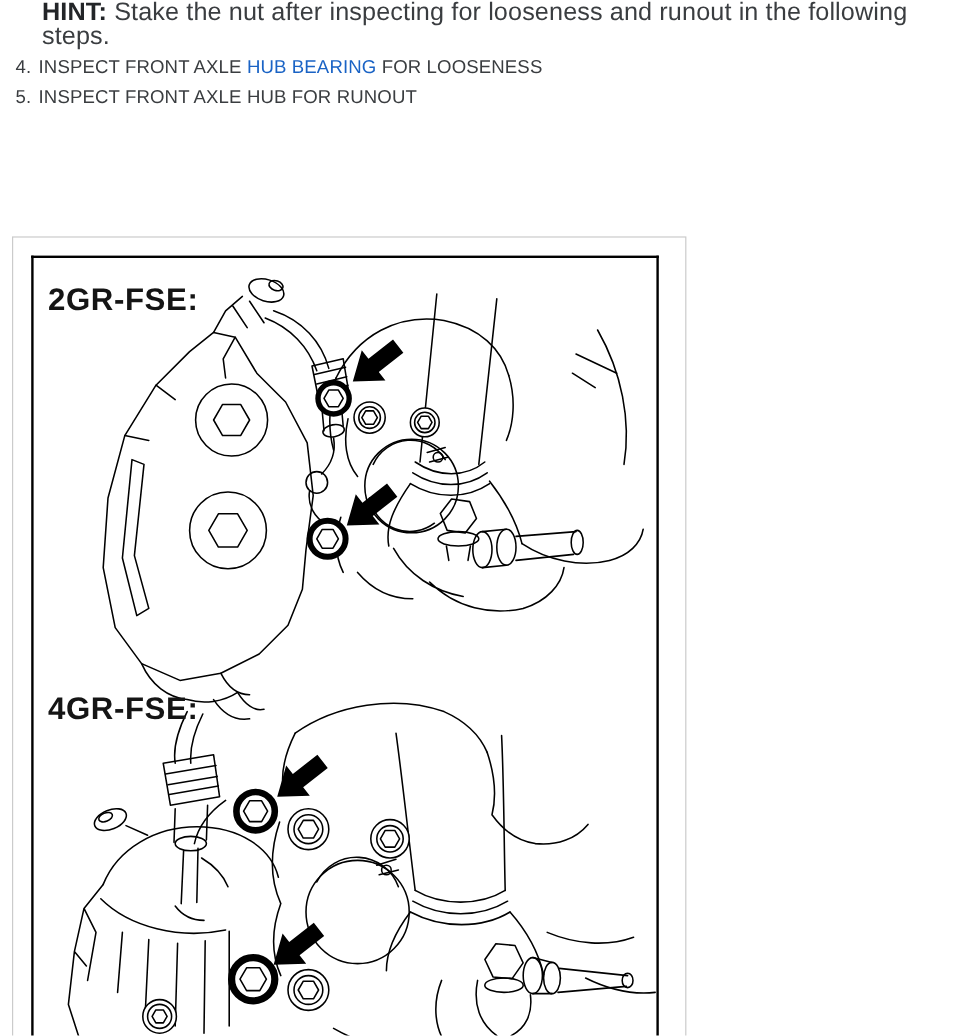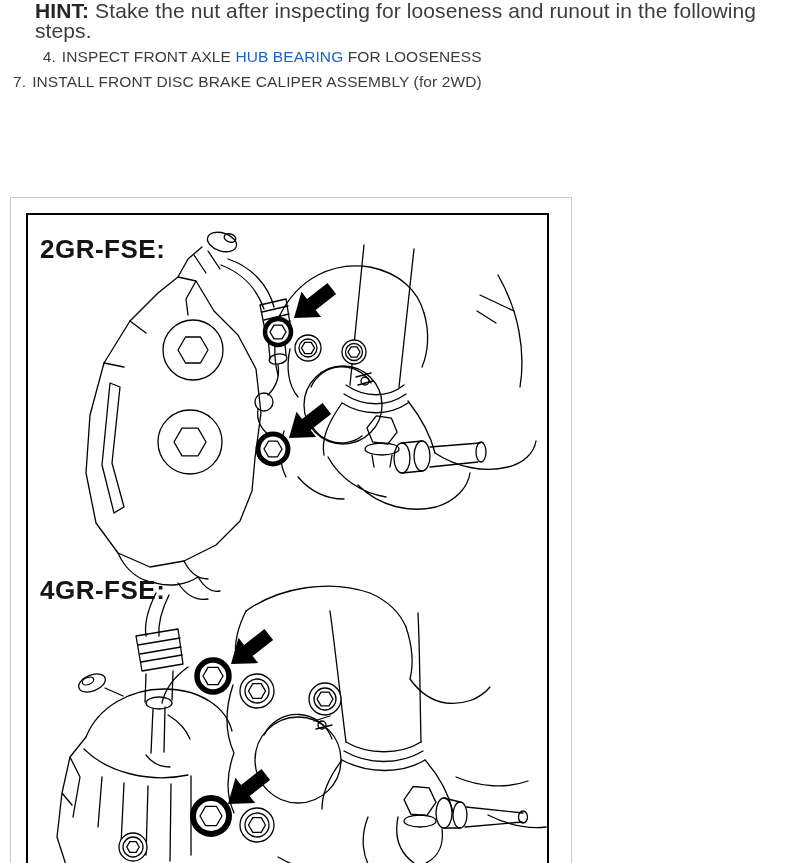--- a/index.html
+++ b/index.html
@@ -2,21 +2,21 @@
 <html><head>
 <meta charset="utf-8">
 <style>
   html,body{margin:0;padding:0;overflow:hidden;}
   body{
     width:799px;height:863px;position:relative;background:#ffffff;
     font-family:"Liberation Sans",sans-serif;color:#3a3d40;
   }
   .hint{position:absolute;left:35px;top:1px;font-size:21px;line-height:20px;letter-spacing:.1px;}
   .hint .hint-label{font-weight:bold;color:#232528;}
-  .steps{position:absolute;left:13px;top:44px;font-size:15.5px;line-height:25px;letter-spacing:.1px;text-align:right;}
+  .steps{position:absolute;left:13px;top:44px;font-size:15.5px;line-height:25px;letter-spacing:.1px;}
   .step-num{margin-right:6px;}
   .steps a{color:#1a63c5;text-decoration:none;cursor:pointer;}
   .figure-outer{
     position:absolute;left:10px;top:197px;width:560px;height:700px;
     border:1px solid #cbcbcb;background:#fff;
   }
   .figure-inner{
     position:absolute;left:15px;top:15px;width:519px;height:700px;
     border:2px solid #000;border-bottom:0;background:#fff;
   }
@@ -28,21 +28,21 @@
 <div class="hint">
   <span class="hint-label">HINT:</span>
   <span>Stake the nut after inspecting for looseness and runout in the following steps.</span>
 </div>
 
 <div class="steps">
   <div>
     <span class="step-num">4.</span><span>INSPECT FRONT AXLE </span><a>HUB BEARING</a><span> FOR LOOSENESS</span>
   </div>
   <div>
-    <span class="step-num">7.</span><span>INSTALL FRONT DISC BRAKE CALIPER ASSEMBLY (for 2WD)</span>
+    <span class="step-num">5.</span><span>INSPECT FRONT AXLE HUB FOR RUNOUT</span>
   </div>
 </div>
 
 <div class="figure-outer">
   <div class="figure-inner">
     <svg width="519" height="698" viewBox="0 0 519 698" xmlns="http://www.w3.org/2000/svg">
       <defs>
         <path id="hx" d="M8,0 4,6.93 -4,6.93 -8,0 -4,-6.93 4,-6.93Z" fill="none" stroke="#000" stroke-width="1.3" vector-effect="non-scaling-stroke"></path>
         <path id="arr" d="M0,0 22,-16 22,-7 48,-7 48,7 22,7 22,16Z" fill="#000" stroke="none"></path>
       </defs>

